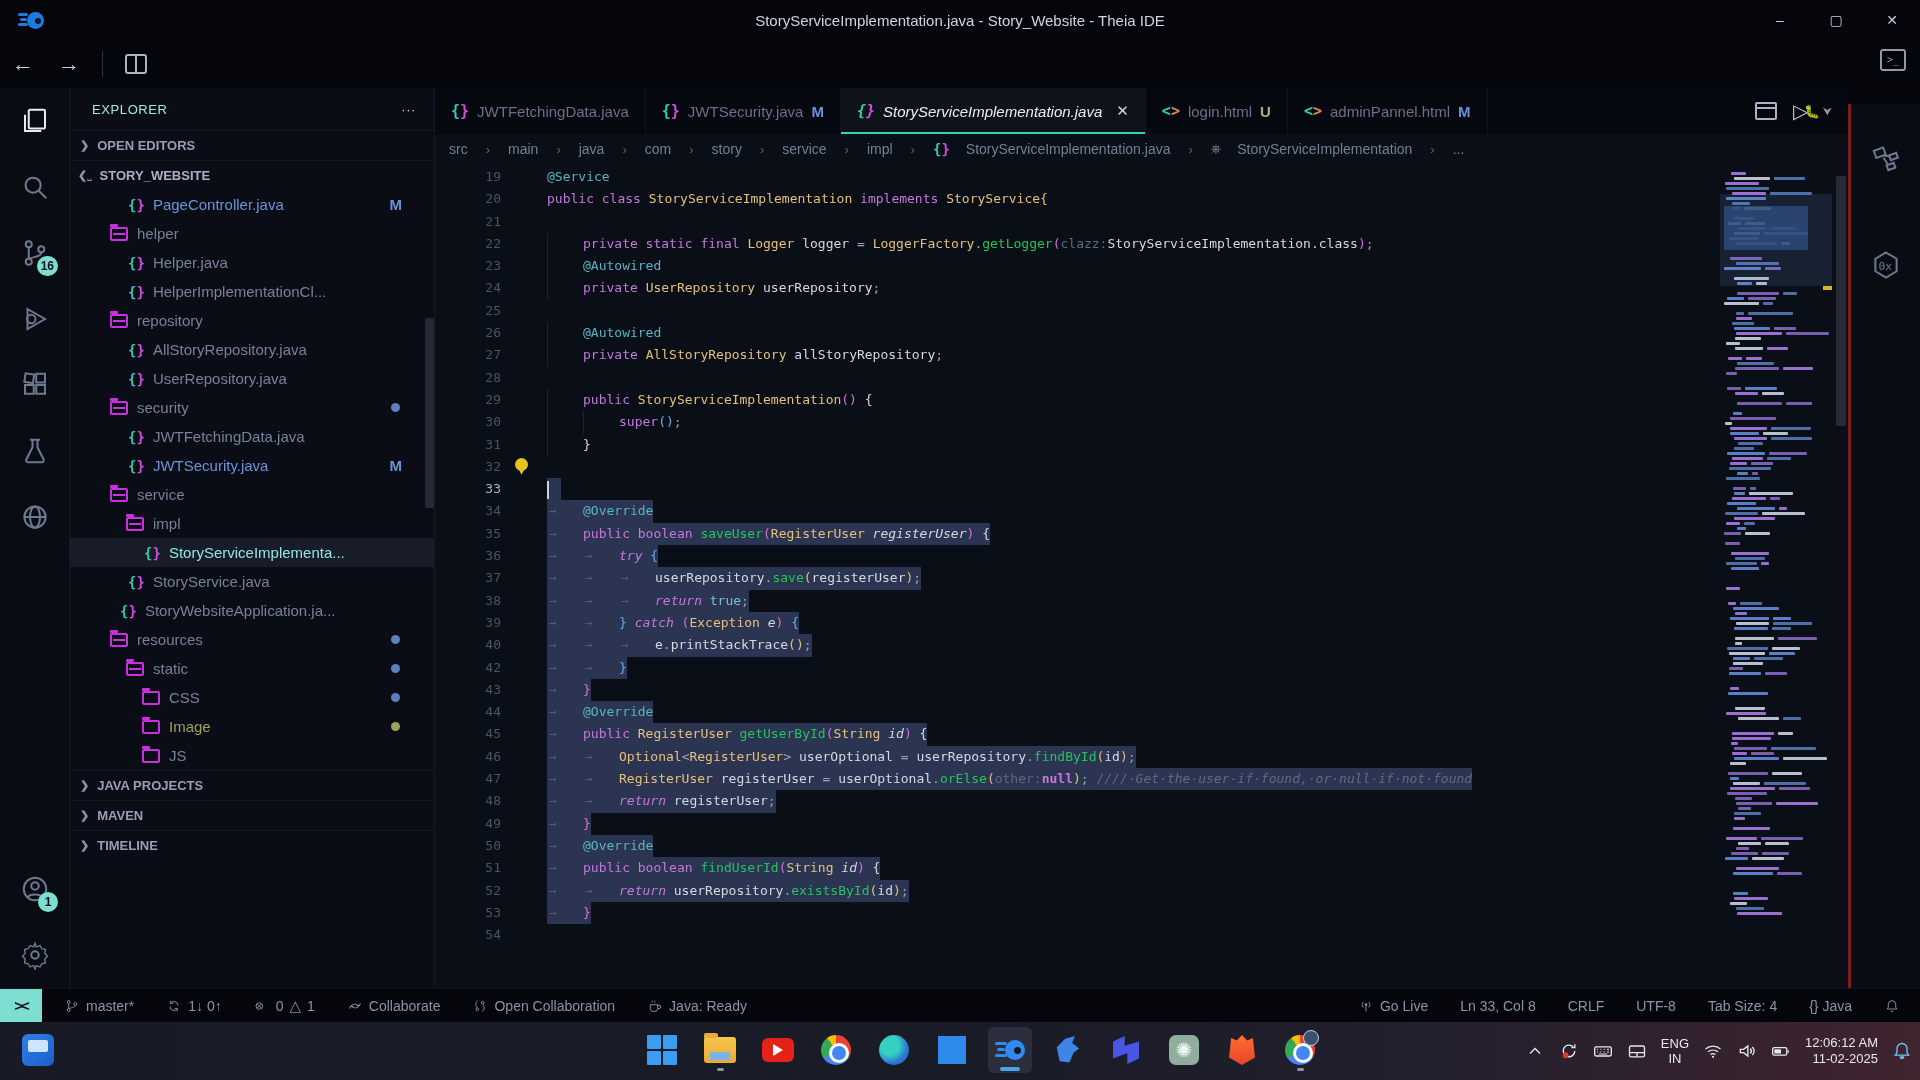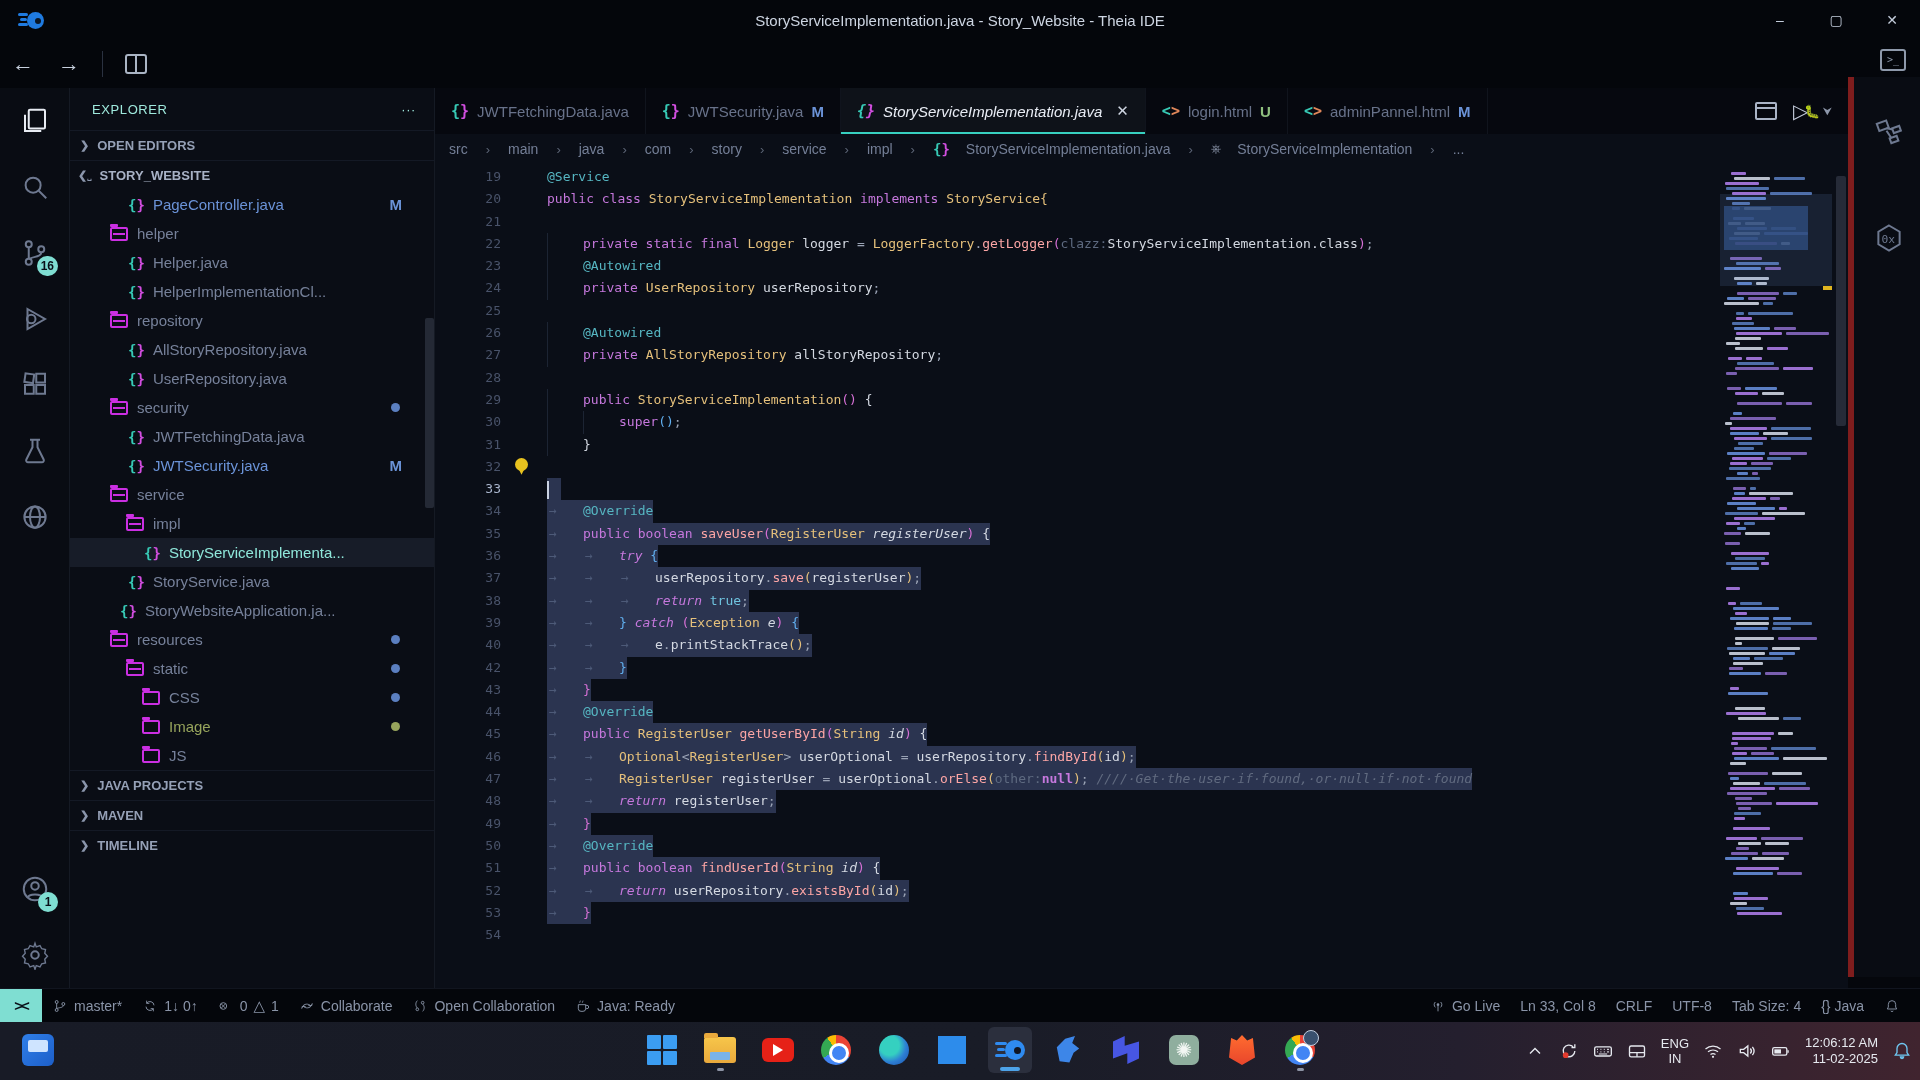--- a/index.html
+++ b/index.html
@@ -22,21 +22,21 @@
   .split-box{width:22px;height:20px;border:2px solid #aab4c4;border-radius:3px;position:relative;margin-left:12px;}
   .split-box:after{content:"";position:absolute;left:8px;top:0;bottom:0;width:2px;background:#aab4c4;}
   .term-ico{position:absolute;right:14px;top:9px;width:26px;height:22px;border:2px solid #8e99ab;border-radius:3px;color:#8e99ab;font-size:10px;line-height:18px;text-align:center;font-family:"DejaVu Sans Mono",monospace;}
   
   #actbar{position:absolute;left:0;top:88px;width:70px;height:900px;background:#090c13;border-right:1px solid #151a24;}
   .act-ico{width:70px;height:66px;display:flex;align-items:center;justify-content:center;position:relative;color:#6e7990;}
   .act-ico.active{color:#e8ecf3;}
   .act-ico svg{width:30px;height:30px;stroke:currentColor;fill:none;stroke-width:1.6;}
   .badge{position:absolute;right:12px;bottom:10px;min-width:20px;height:20px;border-radius:10px;background:#7fded2;color:#0a1018;font-size:12px;font-weight:bold;display:flex;align-items:center;justify-content:center;padding:0 4px;}
   #actbar-bottom{position:absolute;left:0;bottom:0;}
-  #rightbar{position:absolute;right:0;top:77px;width:72px;height:900px;background:#090c13;border-left:6px solid #7f1d1d;}
+  #rightbar{position:absolute;right:0;top:104px;width:72px;height:900px;background:#090c13;border-left:3px solid #7f1d1d;}
   
   #sidebar{position:absolute;left:70px;top:88px;width:365px;height:900px;background:#0a0d15;border-right:1px solid #151a24;color:#7e89a1;overflow:hidden;}
   #expl-head{height:42px;display:flex;align-items:center;justify-content:space-between;padding:0 18px 0 22px;font-size:13px;letter-spacing:.6px;color:#9fe9dd;}
   .sec-row{height:30px;display:flex;align-items:center;font-weight:bold;font-size:13px;color:#95a0b6;border-top:1px solid #141925;padding-left:10px;gap:8px;}
   .sec-row .chev{font-size:11px;color:#8b96ac;}
   .tree-row{height:29px;display:flex;align-items:center;font-size:15px;position:relative;white-space:nowrap;}
   .tree-row.selected{background:#171c28;color:#8fe7da;}
   .tree-row .mod{position:absolute;right:32px;font-weight:bold;color:#6b93d8;}
   .tree-row .dot{position:absolute;right:34px;width:9px;height:9px;border-radius:50%;background:#5b7fc0;}
   .tree-row .dot.green{background:#97a45c;}
@@ -75,37 +75,37 @@
   .lmargin{width:46px;flex:0 0 auto;position:relative;}
   .ln.cur{color:#a8b4cc;}
   .ind{display:inline-block;width:36px;border-left:1px solid #1c2433;}
   .selwrap{background:#2b3450;}
   .selwrap .ind{border-left:none;color:#4d5a78;}
   .selwrap .ind:before{content:"\2192";padding-left:2px;font-size:13px;}
   .caret{display:inline-block;width:2px;height:18px;background:#c9d2e2;vertical-align:middle;}
   .bulb{position:absolute;left:14px;top:2px;width:13px;height:13px;border-radius:50%;background:#e8c21f;}
   .bulb:after{content:"";position:absolute;left:4px;top:12px;width:5px;height:5px;background:#e8c21f;clip-path:polygon(0 0,100% 0,50% 100%);}
   .tk-ann{color:#56b6c2}.tk-kw{color:#c678dd}.tk-kwi{color:#c678dd;font-style:italic}
-  .tk-kwb{color:#c678dd;font-weight:bold}.tk-type{color:#e5c07b}.tk-fn{color:#fca5a5}
+  .tk-kwb{color:#c678dd;font-weight:bold}.tk-type{color:#e5c07b}.tk-fn{color:#22c55e}
   .tk-w{color:#d4d9e2}.tk-pvar{color:#d4d9e2;font-style:italic}.tk-punc{color:#9aa3b5}
   .tk-b1{color:#e5c07b}.tk-b2{color:#d670d6}.tk-b3{color:#61afef}
   .tk-cmt{color:#616b80;font-style:italic}.tk-hint{color:#5e6a80}.tk-const{color:#6fc3df}
   
   #minimap{position:absolute;right:16px;top:78px;width:112px;bottom:0;background:#0a0e17;}
   .mm-row{height:5px;display:flex;gap:2px;padding-left:4px;align-items:center;}
   .mm-bar{height:2.6px;border-radius:1px;}
   #mm-viewport{position:absolute;left:0;right:0;top:28px;height:92px;background:rgba(110,150,220,.14);}
   #mm-selblock{position:absolute;left:4px;top:40px;width:84px;height:44px;background:#2e4a7a;opacity:.85;}
   #mm-yellow{position:absolute;right:0;top:120px;width:9px;height:4px;background:#e0b520;}
   #ed-scroll{position:absolute;right:0;top:78px;width:14px;height:822px;}
   #ed-thumb{position:absolute;left:2px;top:10px;width:10px;height:250px;background:#39404f;opacity:.6;border-radius:2px;}
   
   #statusbar{position:absolute;left:0;top:988px;width:1920px;height:34px;background:#04060b;display:flex;align-items:center;color:#8a94a8;font-size:14px;border-top:1px solid #11151f;}
   .sb-chip{height:34px;width:42px;background:#7fded2;color:#0a1018;display:flex;align-items:center;justify-content:center;font-weight:bold;font-size:15px;letter-spacing:-2px;}
-  .sb-item{display:flex;align-items:center;gap:6px;padding:0 10px;height:100%;}
+  .sb-item{display:flex;align-items:center;gap:6px;padding:0 10px;height:100%;margin-left:12px;}
   .sb-item svg{width:16px;height:16px;stroke:currentColor;fill:none;stroke-width:1.4;}
   #sb-right{margin-left:auto;display:flex;align-items:center;height:100%;padding-right:10px;}
   
   #taskbar{position:absolute;left:0;top:1022px;width:1920px;height:58px;background:linear-gradient(90deg,#181b26 0%,#191c27 52%,#241f2e 76%,#38232f 93%,#40242f 100%);display:flex;align-items:center;}
   #tb-left{position:absolute;left:22px;top:12px;}
   .widget-ico{width:32px;height:32px;border-radius:6px;background:linear-gradient(135deg,#2f7fe8,#1d5fc9);position:relative;}
   .widget-ico:after{content:"";position:absolute;left:6px;top:6px;right:6px;bottom:14px;background:#cfe4ff;border-radius:2px;}
   #tb-center{position:absolute;left:640px;top:5px;display:flex;gap:14px;}
   .tb-ico{width:44px;height:46px;border-radius:6px;display:flex;align-items:center;justify-content:center;position:relative;}
   .tb-ico.running:after{content:"";position:absolute;bottom:2px;left:19px;width:7px;height:3px;border-radius:2px;background:#8d94a5;}

